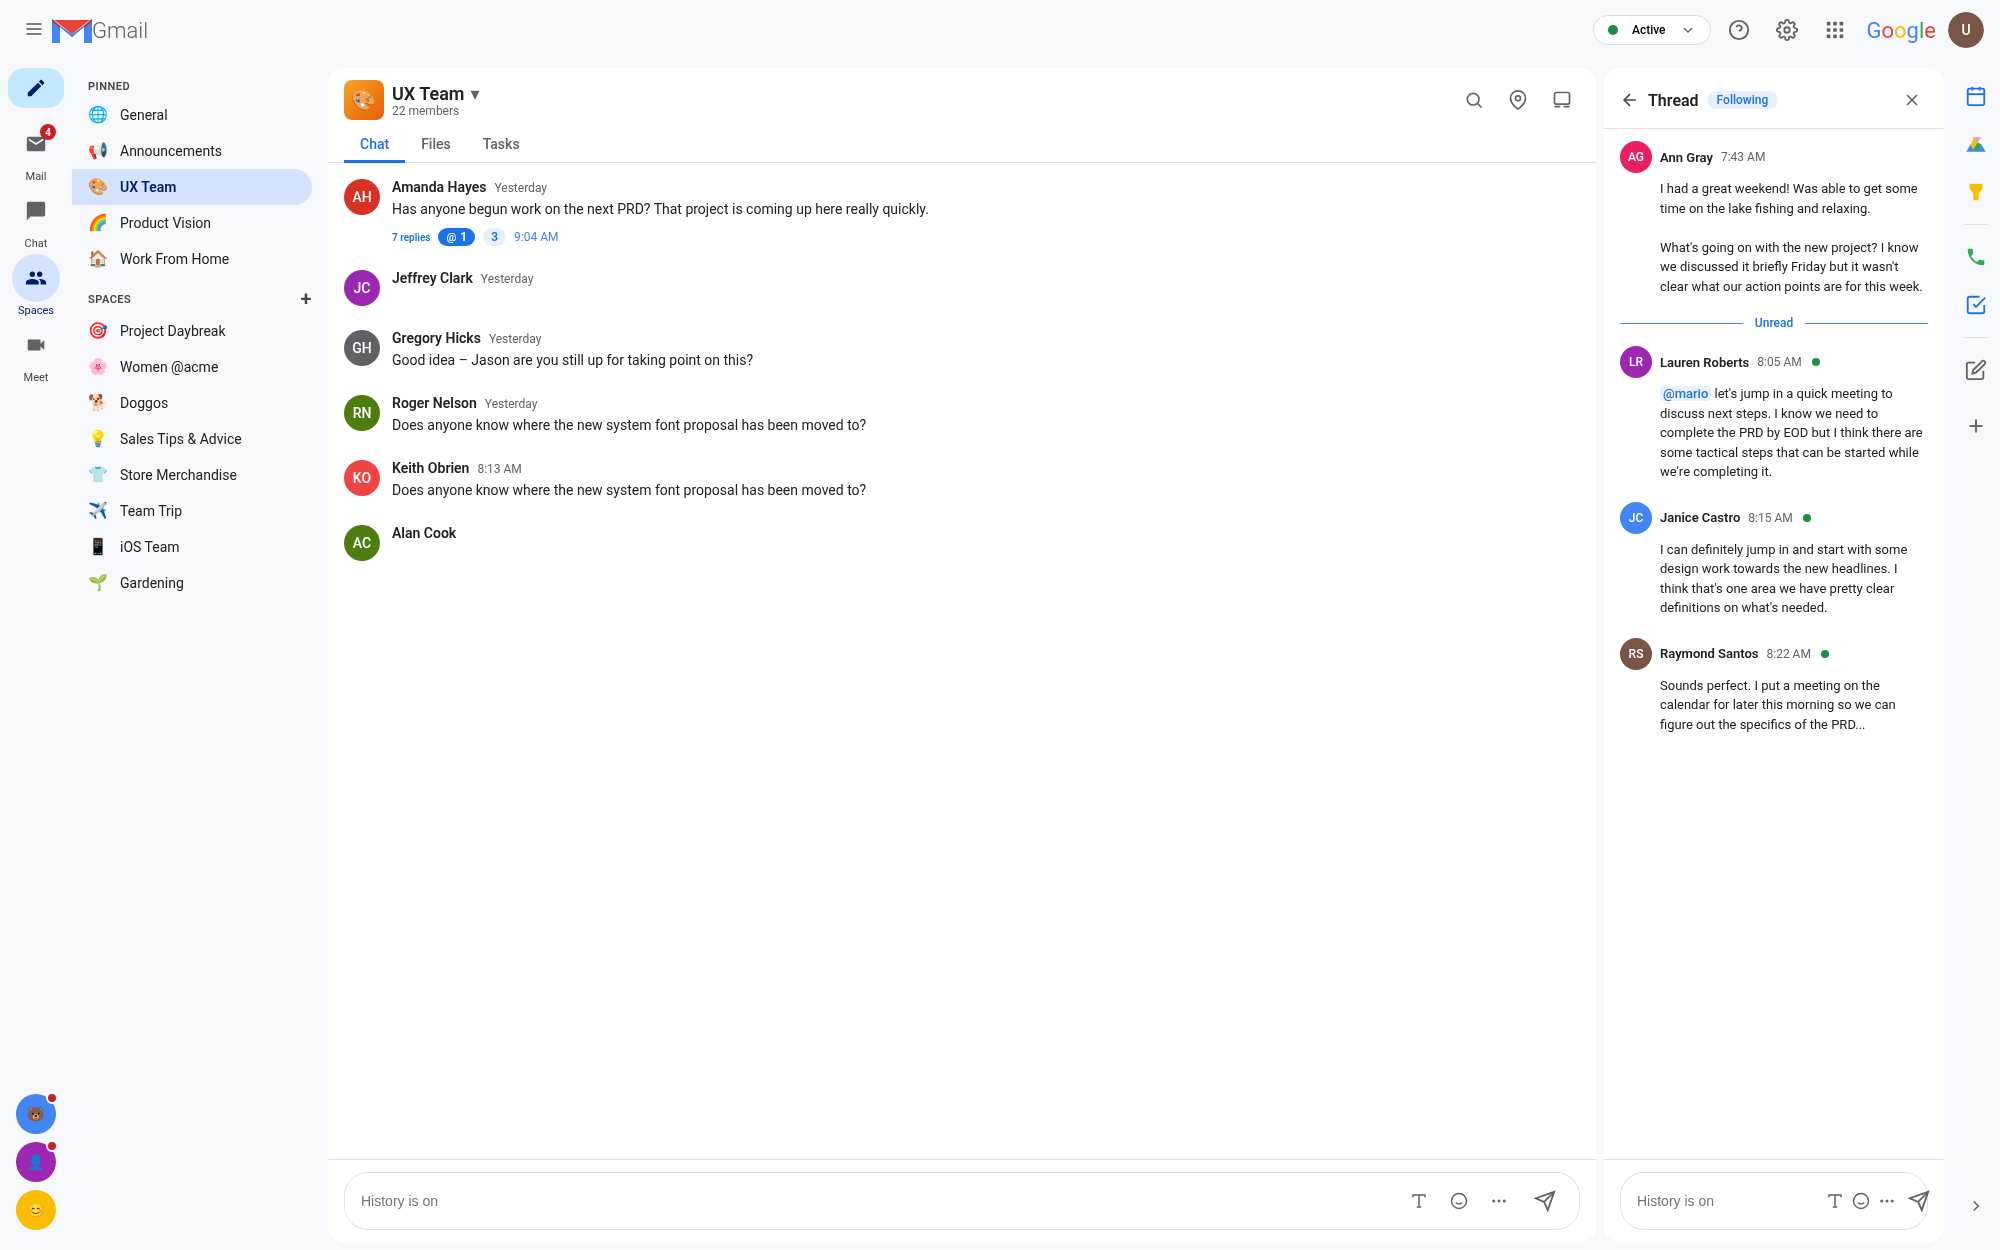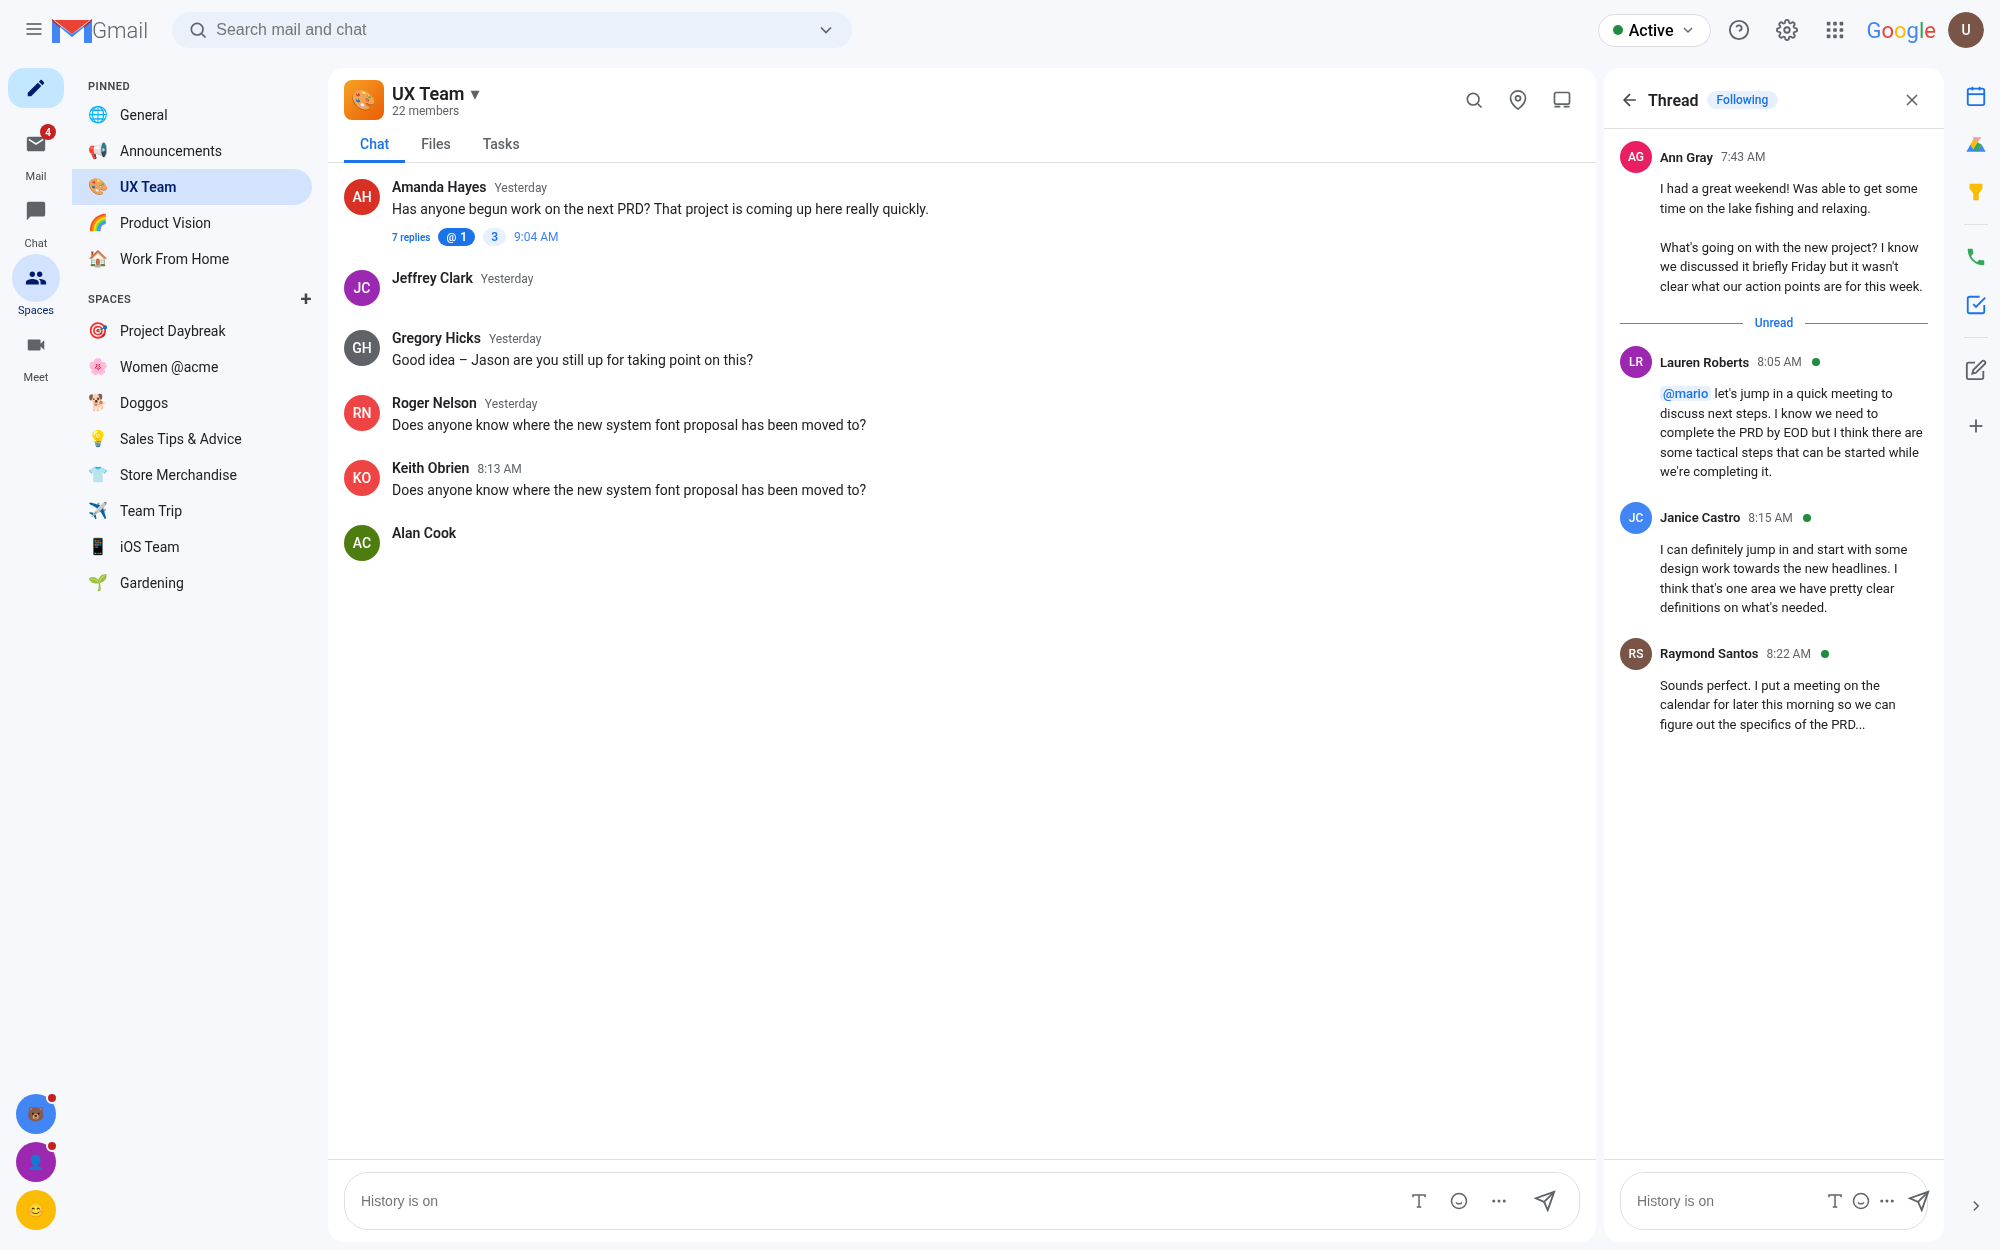--- a/index.html
+++ b/index.html
@@ -328,27 +328,27 @@
       border: none;
       background: transparent;
       font-size: 16px;
       color: #202124;
       outline: none;
     }
     .top-right { display: flex; align-items: center; gap: 8px; margin-left: auto; }
     .status-btn {
       display: flex;
       align-items: center;
-      gap: 6px;
+      gap: 14px;
       background: white;
       border: 1px solid #dadce0;
       border-radius: 20px;
       padding: 6px 14px;
       cursor: pointer;
-      font-size: 16px;
+      font-size: 12px;
       font-weight: 500;
     }
     .status-dot { width: 10px; height: 10px; background: #1e8e3e; border-radius: 50%; }
     .hamburger { cursor: pointer; padding: 8px; border-radius: 50%; }
 
     
     .app-wrapper { display: flex; flex-direction: column; width: 100%; height: 100vh; }
     .app-body { display: flex; flex: 1; overflow: hidden; margin-top: 60px; }
 
     
@@ -381,30 +381,20 @@
         <path d="M0 4 L0 26 L7 26 L7 10 L20 21 L33 10 L33 26 L40 26 L40 4 L20 19 Z" fill="none"></path>
 
         <path d="M2 5 L20 19 L38 5 Z" fill="#ea4335"></path>
         <path d="M0 5 L0 27 L8 27 L8 12 L20 22 L32 12 L32 27 L40 27 L40 5 L20 19 Z" fill="#4285f4"></path>
         <path d="M0 5 L8 12" stroke="#c5221f" stroke-width="1.5" fill="none"></path>
         <path d="M40 5 L32 12" stroke="#c5221f" stroke-width="1.5" fill="none"></path>
       </svg>
       <span style="font-size:22px; color:#5f6368; font-weight:300; margin-left:-4px;">Gmail</span>
     </div>
 
-    <div class="search-bar" style="margin-left:8px;">
-      <svg width="20" height="20" viewBox="0 0 24 24" fill="none" stroke="#5f6368" stroke-width="2">
-          <circle cx="11" cy="11" r="7"></circle>
-          <line x1="21" y1="21" x2="16.65" y2="16.65"></line>
-        </svg>
-      <input type="text" style="flex: 1 1 0%; border: none; background: transparent; font-size: 16px; outline: none; color: rgb(32, 33, 36);" placeholder="Search mail and chat">
-      <svg width="20" height="20" viewBox="0 0 24 24" fill="none" stroke="#5f6368" stroke-width="2">
-          <polyline points="6 9 12 15 18 9"></polyline>
-        </svg>
-    </div>
 
     <div class="top-right">
       <div class="status-btn">
         <div class="status-dot"></div>
         <span>Active</span>
         <svg width="16" height="16" viewBox="0 0 24 24" fill="none" stroke="#5f6368" stroke-width="2">
             <polyline points="6 9 12 15 18 9"></polyline>
           </svg>
       </div>
       <div class="right-icon-btn">
@@ -654,21 +644,21 @@
           <div class="msg-content">
             <div class="msg-header">
               <span class="msg-name">Gregory Hicks</span>
               <span class="msg-time">Yesterday</span>
             </div>
             <div class="msg-text">Good idea – Jason are you still up for taking point on this?</div>
           </div>
         </div>
 
         <div class="message-item">
-          <div class="msg-avatar" style="background:#ef4444;">RN</div>
+          <div class="msg-avatar" style="background:#4d7c0f;">RN</div>
           <div class="msg-content">
             <div class="msg-header">
               <span class="msg-name">Roger Nelson</span>
               <span class="msg-time">Yesterday</span>
             </div>
             <div class="msg-text">Does anyone know where the new system font proposal has been moved to?</div>
           </div>
         </div>
 
         <div class="message-item">

